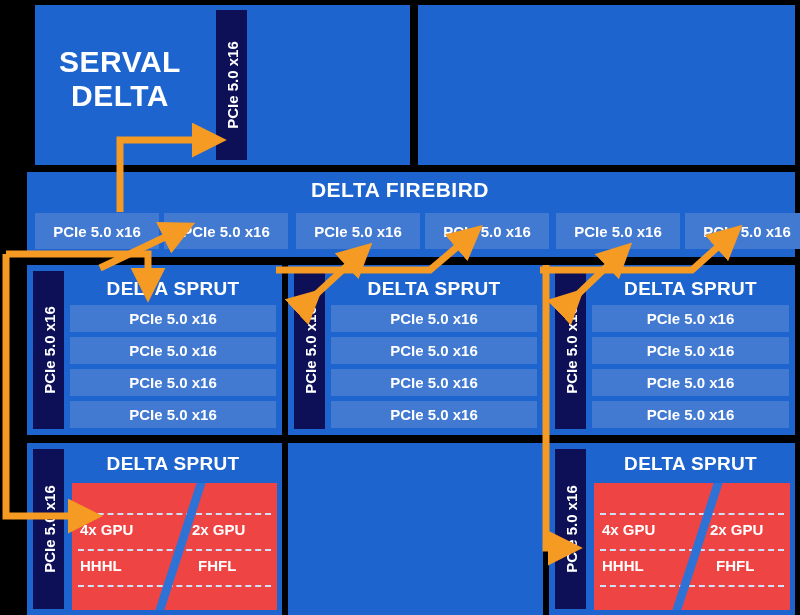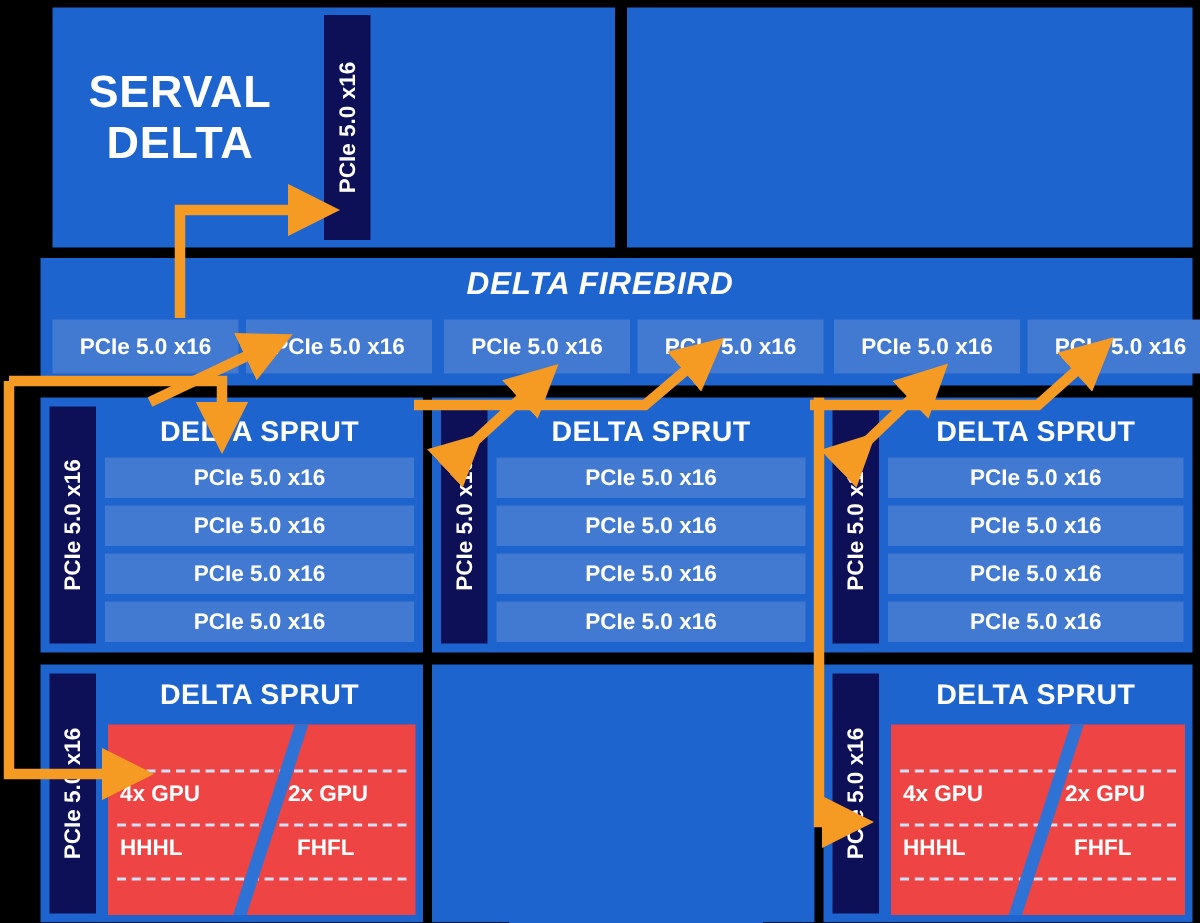--- a/index.html
+++ b/index.html
@@ -9,21 +9,21 @@
 
   
   .panel{position:absolute;background:#1d64cf;box-sizing:border-box;}
 
   
   .serval-title{position:absolute;left:40px;top:45px;width:160px;
     color:#ffffff;font-size:30px;font-weight:bold;line-height:34px;
     text-align:center;letter-spacing:.5px;}
   .firebird-title{position:absolute;left:0;top:178px;width:100%;
     text-align:center;color:#fff;font-size:21px;font-weight:bold;
-    letter-spacing:.5px;font-style:italic;}
+    letter-spacing:.5px;}
   .sprut-title{position:absolute;color:#fff;font-size:19px;font-weight:bold;
     text-align:center;letter-spacing:.3px;}
 
   
   .vconn{position:absolute;background:#0d1056;box-sizing:border-box;}
   .vconn span{position:absolute;left:50%;top:50%;
     transform:translate(-50%,-50%) rotate(-90deg);
     transform-origin:center center;white-space:nowrap;
     color:#ffffff;font-size:15px;font-weight:bold;}
 

